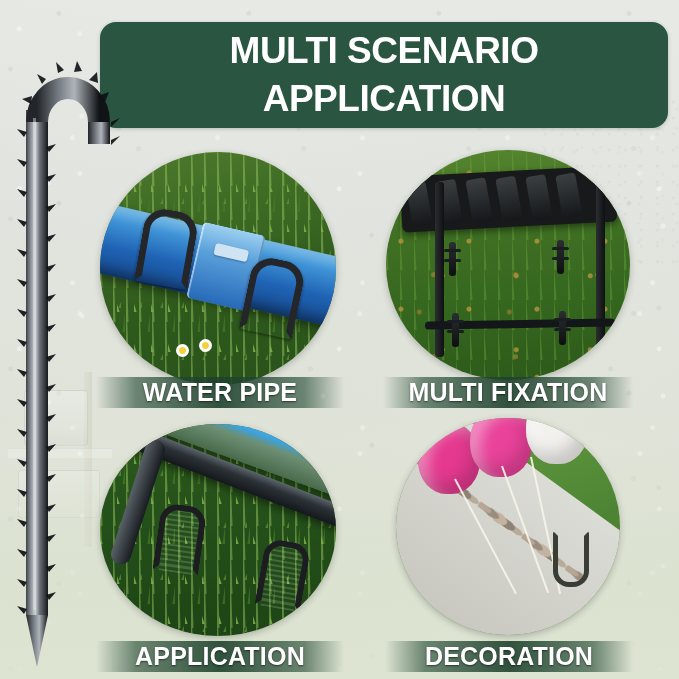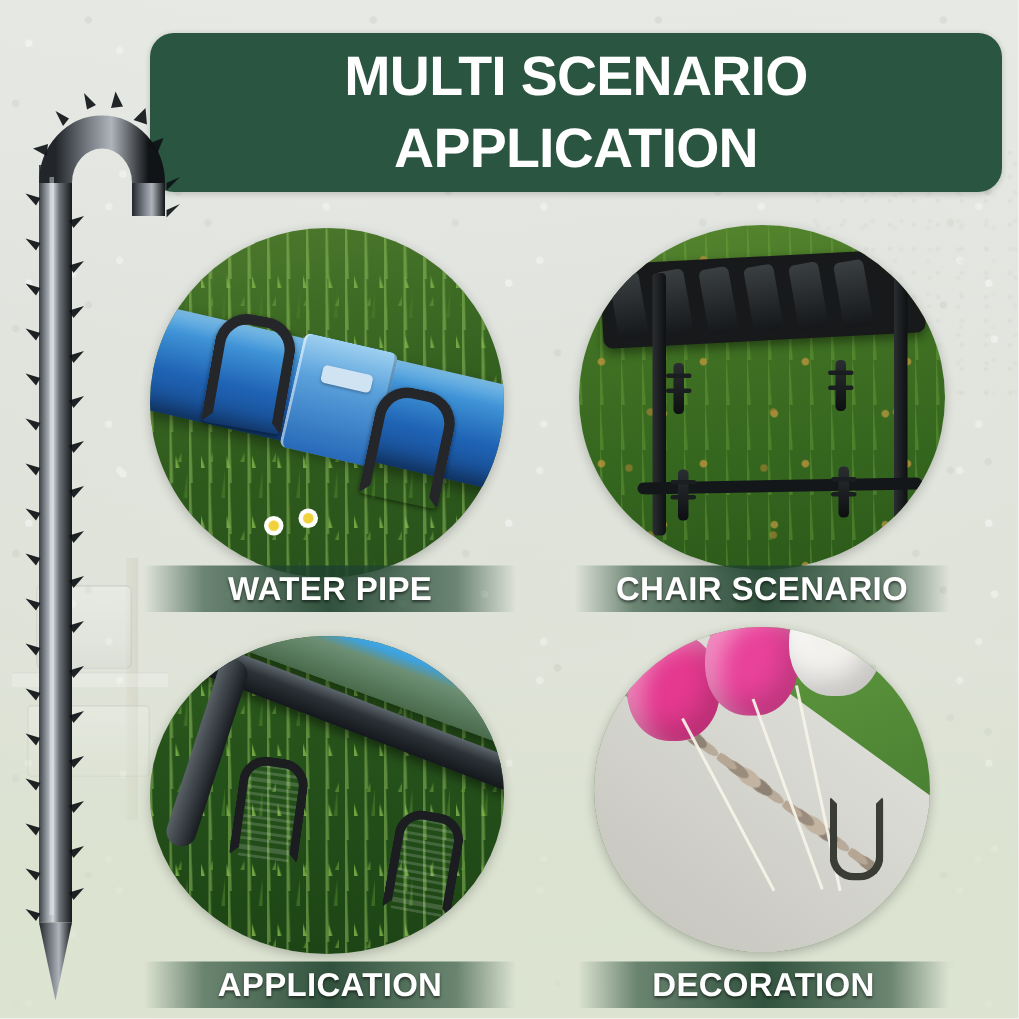--- a/index.html
+++ b/index.html
@@ -352,21 +352,21 @@
     background: linear-gradient(90deg,
       rgba(36,74,52,0) 0%,
       rgba(36,74,52,0.62) 16%,
       rgba(30,66,45,0.90) 50%,
       rgba(36,74,52,0.62) 84%,
       rgba(36,74,52,0) 100%);
   }
   .caption span {
     color: #ffffff;
     font-weight: 700;
-    font-size: 22px;
+    font-size: 25px;
     letter-spacing: 0.2px;
     text-shadow: 0 1px 2px rgba(0,0,0,0.55);
     white-space: nowrap;
   }
 
   
   .stake { position: absolute; left: 0; top: 22px; width: 120px; height: 648px; }
 </style>
 </head>
 <body>
@@ -423,21 +423,21 @@
         <div class="bench-leg l1"></div>
         <div class="bench-leg l2"></div>
         <div class="bench-rail"></div>
         <div class="ground-stake s1"></div>
         <div class="ground-stake s2"></div>
         <div class="ground-stake s3"></div>
         <div class="ground-stake s4"></div>
       </div>
     </div>
     <div class="caption" style="left:383px; top:377px; width:250px;">
-      <span>CHAIR SCENARIO</span>
+      <span>MULTI FIXATION</span>
     </div>
   </div>
 
   <div class="panel">
     <div class="circle" style="left:100px; top:424px; width:236px; height:212px;">
       <div class="scene scene-tramp">
         <div class="grass-blades"></div>
         <div class="tramp-pad"></div>
         <div class="tramp-bar"></div>
         <div class="tramp-bar-v"></div>

